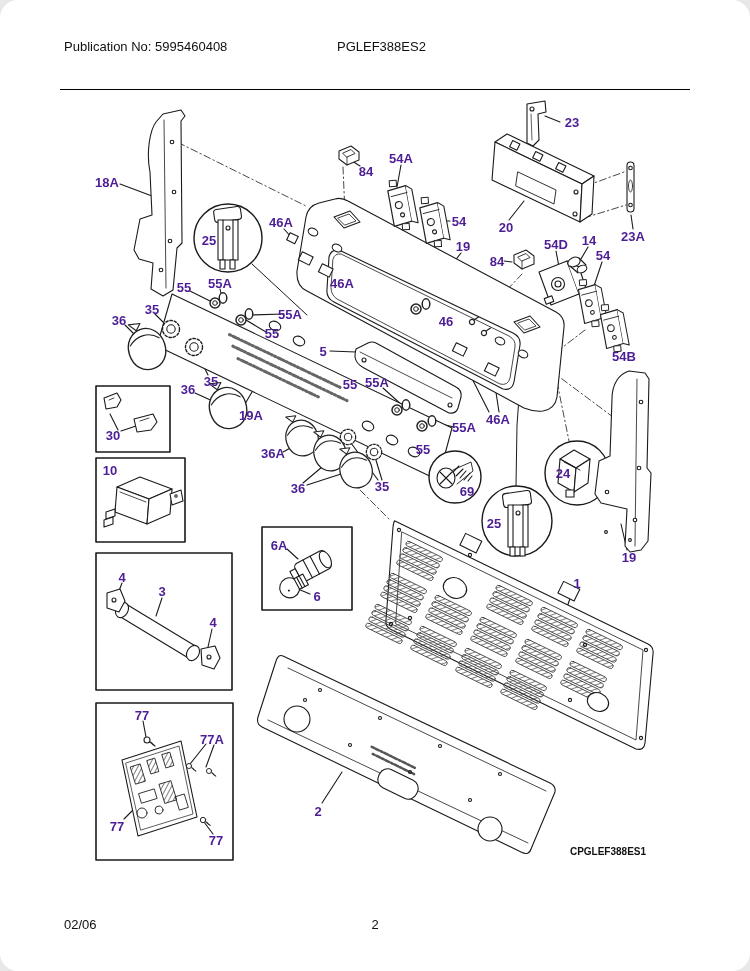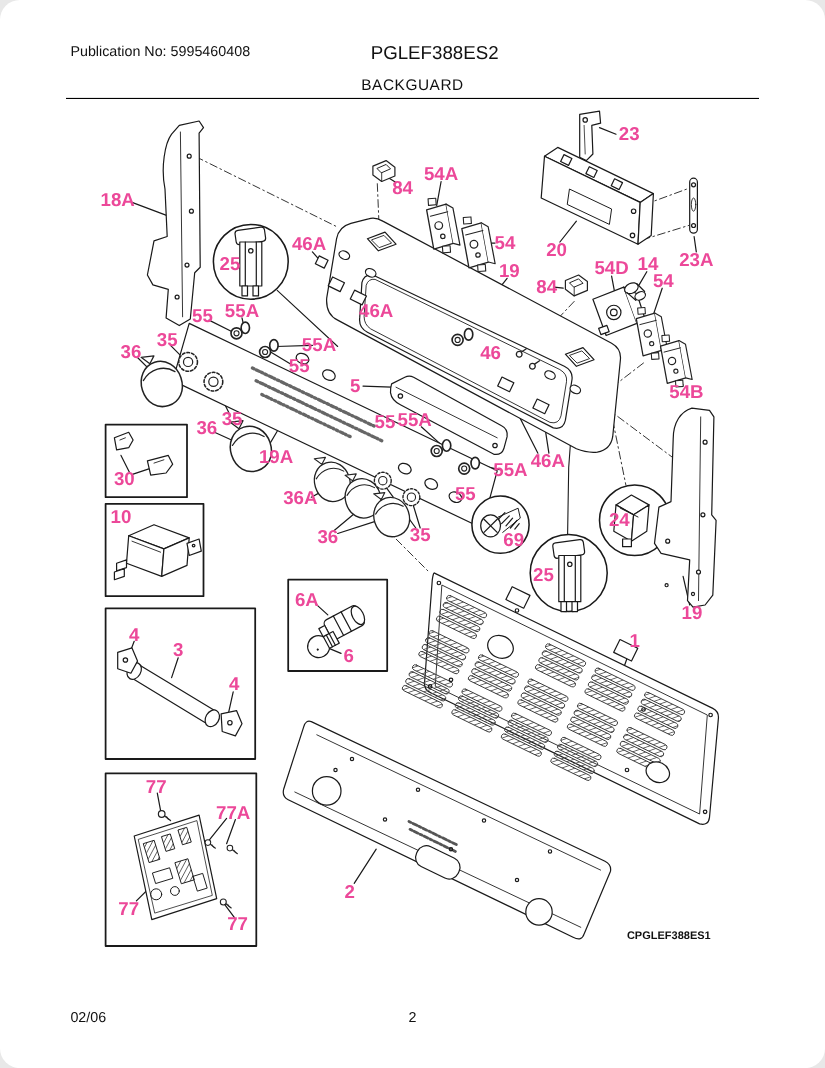--- a/index.html
+++ b/index.html
@@ -1,38 +1,37 @@
 <!DOCTYPE html>
 <html><head>
 <meta charset="utf-8">
 <style>
   html,body{margin:0;padding:0;background:#e8e8e8;}
   .page{position:relative;width:750px;height:971px;margin:0 auto;background:#fff;color:#111;
         font-family:"Liberation Sans",sans-serif;overflow:hidden;border-radius:18px;}
   .pub-no{position:absolute;left:64px;top:39px;font-size:13px;}
-  .model-no{position:absolute;left:337px;top:39px;font-size:17px;}
+  .model-no{position:absolute;left:337px;top:39px;font-size:13px;}
   .section-title{position:absolute;left:0;top:69px;width:750px;text-align:center;
                  font-size:14px;letter-spacing:.5px;}
   .head-rule{position:absolute;left:60px;right:60px;top:89px;border-top:1.6px solid #000;}
   .footer-date{position:absolute;left:64px;top:917px;font-size:13px;}
   .footer-page{position:absolute;left:0;top:917px;width:750px;text-align:center;font-size:13px;}
   .diagram-svg{position:absolute;left:0;top:0;width:750px;height:971px;}
-  .callout{position:absolute;transform:translate(-50%,-50%);font-weight:bold;font-size:17px;
-           line-height:1;color:#ec4899;white-space:nowrap;}
+  .callout{position:absolute;transform:translate(-50%,-50%);font-weight:bold;font-size:13px;
+           line-height:1;color:#4c1d95;white-space:nowrap;}
   .code-label{position:absolute;left:608px;top:851px;transform:translate(-50%,-50%);
               font-weight:bold;font-size:10px;white-space:nowrap;}
 </style>
 </head>
 <body>
 
 <div class="page">
 
   <div class="pub-no">Publication No: 5995460408</div>
   <div class="model-no">PGLEF388ES2</div>
-  <div class="section-title">BACKGUARD</div>
   <div class="head-rule"></div>
 
   <svg class="diagram-svg" viewBox="0 0 750 971" xmlns="http://www.w3.org/2000/svg" fill="none" stroke="#1a1a1a" stroke-width="1.1" stroke-linejoin="round" stroke-linecap="round">
     <defs>
       <pattern id="hatch" width="4" height="4" patternUnits="userSpaceOnUse" patternTransform="rotate(45)">
         <line x1="0" y1="0" x2="0" y2="4" stroke="#555" stroke-width="1.5"></line>
       </pattern>
       <g id="vc">
         <rect x="-20" y="-12" width="40" height="5" rx="2.5" fill="url(#hatch)" stroke="#3a3a3a" stroke-width="0.8"></rect>
         <rect x="-20" y="-5" width="40" height="5" rx="2.5" fill="url(#hatch)" stroke="#3a3a3a" stroke-width="0.8"></rect>

